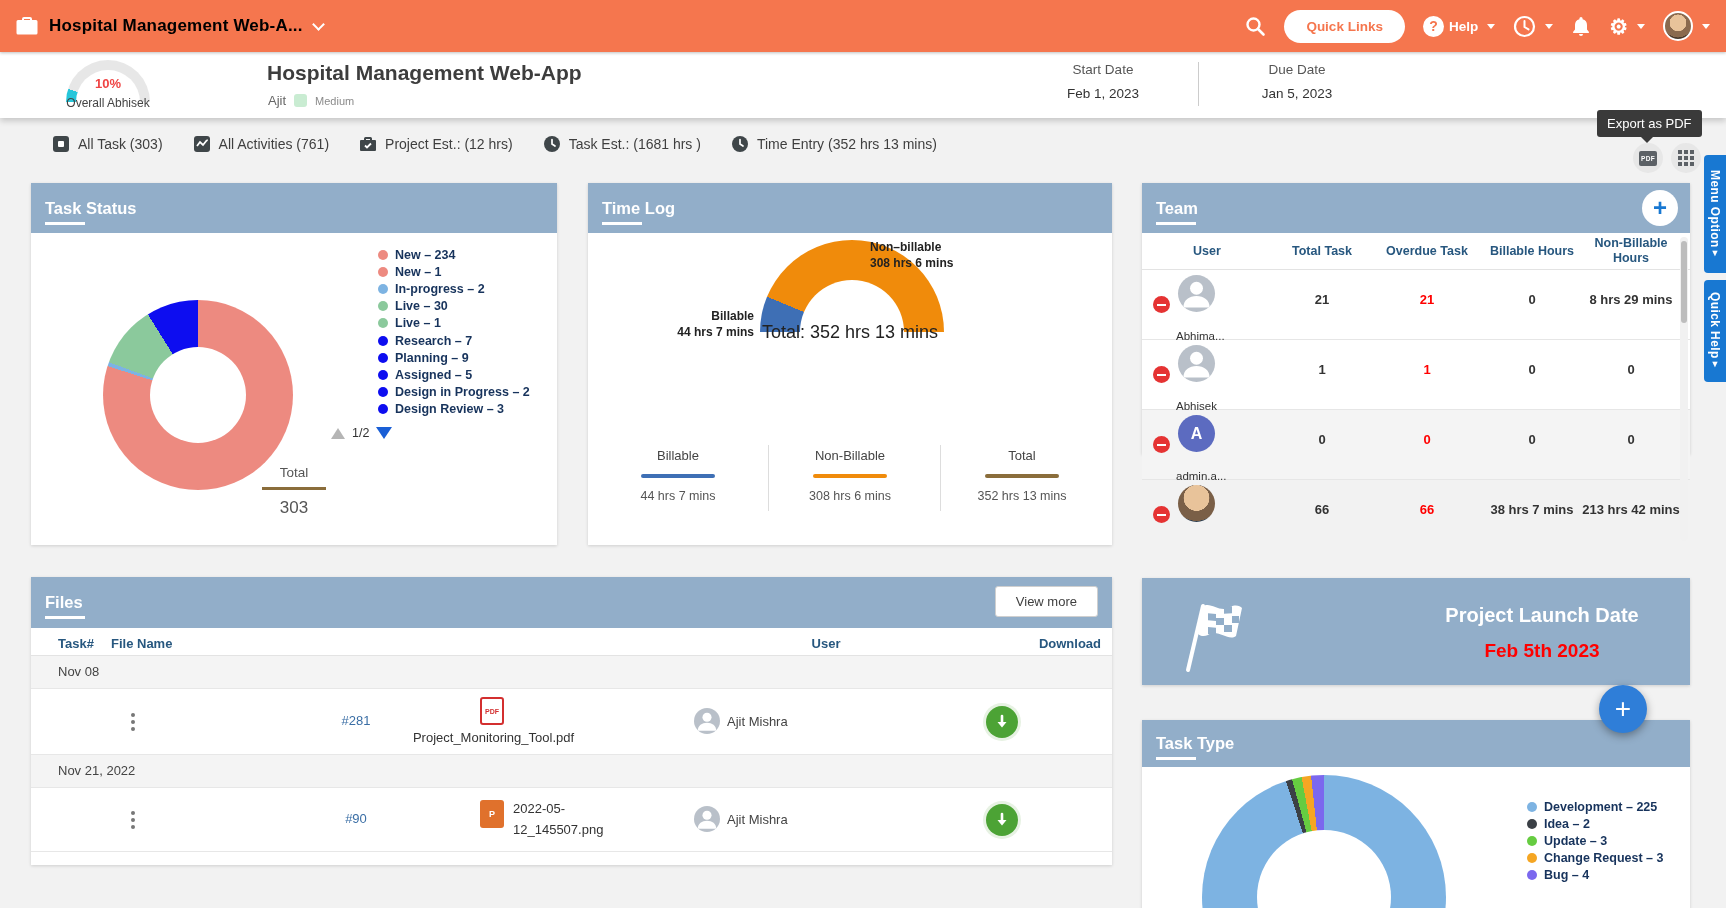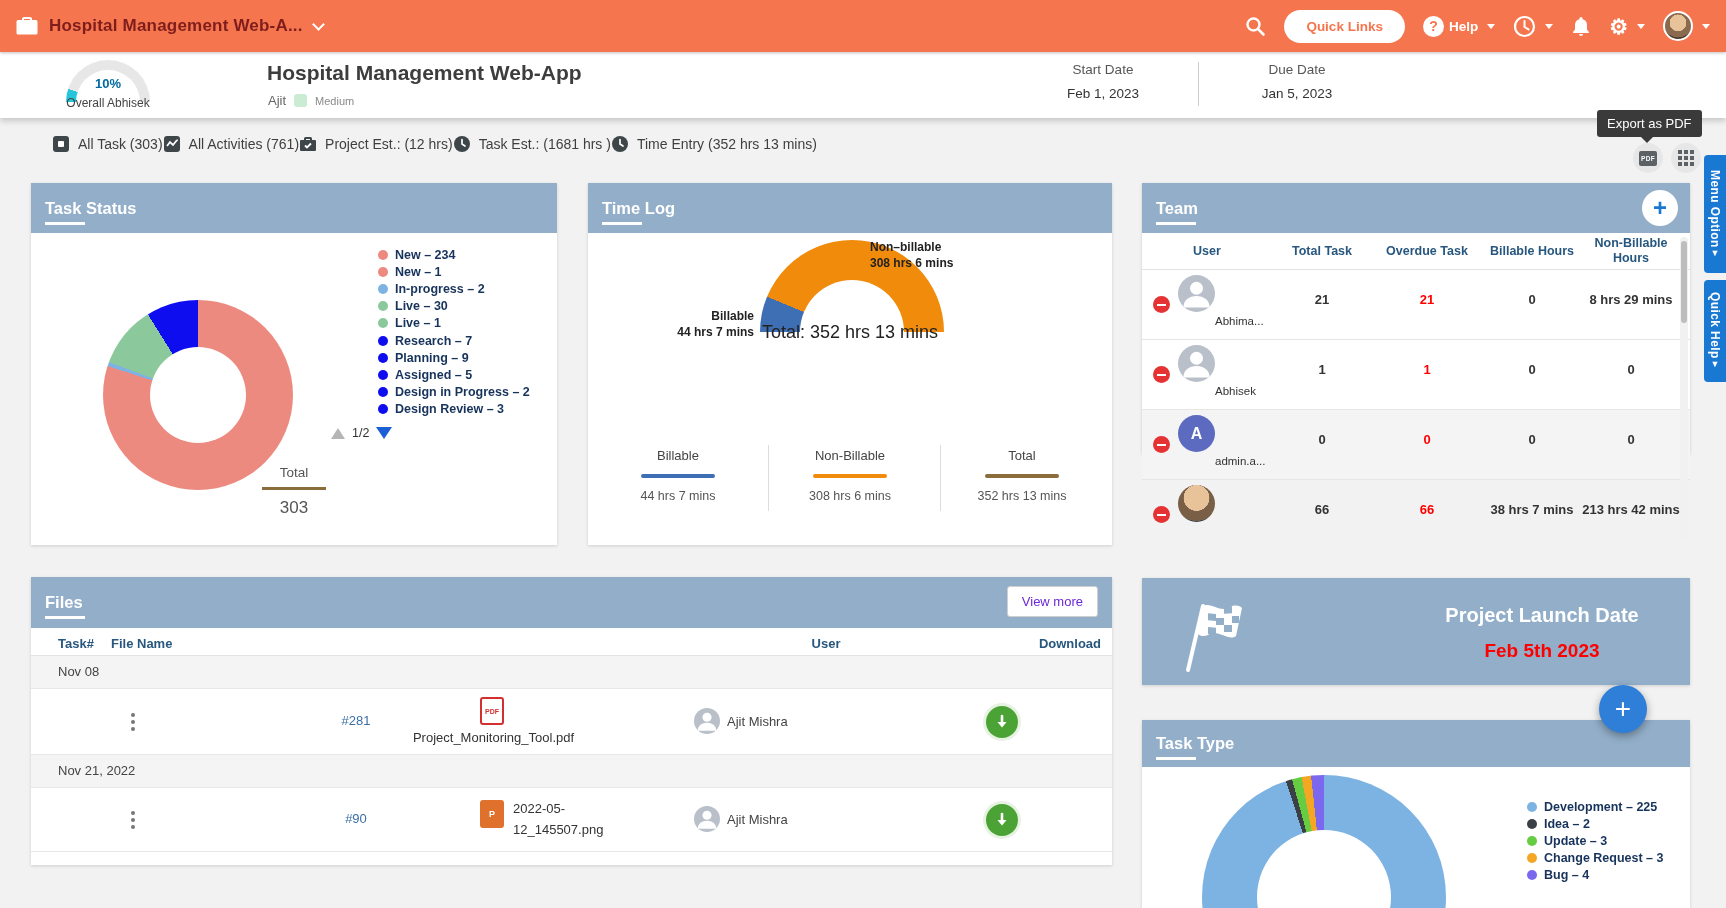--- a/index.html
+++ b/index.html
@@ -3,48 +3,48 @@
 <meta charset="utf-8">
 <style>
   *{box-sizing:border-box;margin:0;padding:0;font-family:"Liberation Sans",sans-serif;}
   html,body{background:#e9e9e9;}
   .page{position:relative;width:1726px;height:908px;background:#f2f2f2;overflow:hidden;}
   .abs{position:absolute;}
 
   
   .topbar{position:absolute;left:0;top:0;width:1726px;height:52px;background:#f5764e;display:flex;align-items:center;justify-content:space-between;padding:0 16px;z-index:30;box-shadow:0 1px 3px rgba(0,0,0,.25);}
   .tb-left{display:flex;align-items:center;gap:11px;}
-  .tb-title{color:#7f1d1d;font-size:17px;font-weight:bold;letter-spacing:.2px;}
+  .tb-title{color:#000000;font-size:17px;font-weight:bold;letter-spacing:.2px;}
   .chev{width:9px;height:9px;border-right:2.5px solid #fff;border-bottom:2.5px solid #fff;transform:rotate(45deg);margin-top:-4px;}
   .tb-right{display:flex;align-items:center;gap:18px;}
   .caret{width:0;height:0;border-left:4px solid transparent;border-right:4px solid transparent;border-top:5px solid #fff;display:inline-block;margin-left:4px;}
   .quick-links{background:#fff;color:#f5764e;border:none;border-radius:17px;padding:9px 22px;font-size:13.5px;font-weight:bold;cursor:pointer;}
   .help-wrap,.icon-wrap{display:flex;align-items:center;color:#fff;font-size:13.5px;font-weight:bold;gap:5px;}
   .help-circle{width:21px;height:21px;border-radius:50%;background:#fff;color:#f5764e;font-weight:bold;font-size:14px;display:flex;align-items:center;justify-content:center;}
   .gear-glyph{font-size:21px;color:#fff;line-height:1;}
   .av{width:30px;height:30px;border-radius:50%;background:radial-gradient(circle at 50% 38%,#e8c39a 0 40%,#8a6a4e 41% 70%,#4a3a2c 71%);border:2px solid #fff;}
 
   
   .subheader{position:absolute;left:0;top:52px;width:1726px;height:66px;background:#fff;z-index:20;box-shadow:0 3px 6px rgba(0,0,0,.18);}
   .pg-gauge-wrap{position:absolute;left:66px;top:8px;width:84px;height:42px;overflow:hidden;}
   .pg-gauge{position:absolute;left:0;top:0;width:84px;height:84px;border-radius:50%;}
   .pg-hole{position:absolute;left:10px;top:10px;width:64px;height:64px;border-radius:50%;background:#fff;}
-  .pg-pct{position:absolute;left:66px;top:24px;width:84px;text-align:center;font-size:13px;font-weight:bold;color:#0369a1;}
+  .pg-pct{position:absolute;left:66px;top:24px;width:84px;text-align:center;font-size:13px;font-weight:bold;color:#ef4444;}
   .pg-label{position:absolute;left:52px;top:44px;width:112px;text-align:center;font-size:12px;color:#444;}
   .proj-title{position:absolute;left:267px;top:9px;font-size:21px;font-weight:bold;color:#3d3d3d;}
   .owner-row{position:absolute;left:268px;top:41px;display:flex;align-items:center;gap:8px;font-size:13px;color:#666;}
   .prio-chip{width:13px;height:13px;border-radius:3px;background:#c9ecd2;display:inline-block;}
   .prio-label{font-size:11px;color:#8a8a8a;}
   .date-block{position:absolute;top:10px;width:150px;text-align:center;}
   .date-block .dl{font-size:13.5px;color:#555;}
   .date-block .dv{font-size:13.5px;color:#333;margin-top:9px;}
   .date-divider{position:absolute;left:1198px;top:10px;width:1px;height:44px;background:#ccc;}
 
   
-  .toolbar{position:absolute;left:52px;top:135px;display:flex;align-items:center;z-index:5;}
+  .toolbar{position:absolute;left:52px;top:135px;display:flex;align-items:center;gap:30px;z-index:5;}
   .tool-item{display:flex;align-items:center;gap:8px;font-size:14px;color:#3f3f3f;cursor:pointer;}
   .tooltip{position:absolute;left:1597px;top:110px;background:#3a3a3a;color:#fff;font-size:13px;padding:6px 10px;border-radius:3px;z-index:25;}
   .tooltip::after{content:"";position:absolute;left:44px;top:100%;border:6px solid transparent;border-top-color:#3a3a3a;}
   .round-icon{position:absolute;width:30px;height:30px;border-radius:50%;background:#e7e7e7;display:flex;align-items:center;justify-content:center;cursor:pointer;z-index:5;}
   .pdf-glyph{background:#5c6166;color:#fff;font-size:6.5px;font-weight:bold;padding:4px 2px;border-radius:2px;letter-spacing:.3px;}
   .grid-glyph{display:grid;grid-template-columns:repeat(3,4px);grid-template-rows:repeat(3,4px);gap:2px;}
   .grid-glyph i{background:#5c6166;}
 
   
   .side-tab{position:absolute;left:1704px;width:22px;background:#1878d2;color:#fff;font-size:12px;font-weight:bold;writing-mode:vertical-rl;display:flex;align-items:center;justify-content:center;border-radius:4px 0 0 4px;letter-spacing:.4px;cursor:pointer;z-index:15;}
@@ -90,26 +90,26 @@
   .t-hcell{text-align:center;font-size:12.5px;font-weight:bold;color:#27577f;line-height:1.2;padding:0 4px;}
   .t-row{height:70px;border-bottom:1px solid #e6e6e6;position:relative;}
   .t-cell{text-align:center;font-size:13px;font-weight:bold;color:#333;padding-top:22px;}
   .t-cell.red{color:#f00;}
   .t-user{position:relative;}
   .minus-ic{position:absolute;left:11px;top:26px;width:17px;height:17px;border-radius:50%;background:#e53333;cursor:pointer;}
   .minus-ic::after{content:"";position:absolute;left:4px;top:7.5px;width:9px;height:2.5px;background:#fff;}
   .t-avatar{position:absolute;left:36px;top:5px;width:37px;height:37px;border-radius:50%;background:#b9c0c9;overflow:hidden;}
   .t-avatar.letter{background:#5c6bc0;color:#fff;font-size:16px;font-weight:bold;display:flex;align-items:center;justify-content:center;}
   .t-avatar.photo{background:radial-gradient(circle at 50% 35%,#e8c39a 0 42%,#7a5f47 43% 75%,#31404f 76%);}
-  .t-name{position:absolute;left:34px;top:45px;font-size:11.5px;color:#333;white-space:nowrap;margin-left:39px;}
+  .t-name{position:absolute;left:34px;top:60px;font-size:11.5px;color:#333;white-space:nowrap;}
   .t-scroll{position:absolute;right:2px;top:4px;width:8px;height:304px;background:#f1f1f1;border-radius:4px;}
   .t-thumb{position:absolute;left:1px;top:4px;width:6px;height:82px;background:#bdbdbd;border-radius:3px;}
 
   
-  .viewmore{position:absolute;right:14px;top:9px;background:#fff;border:1px solid #cfcfcf;border-radius:3px;color:#6d28d9;font-size:13px;padding:7px 14px;cursor:pointer;}
+  .viewmore{position:absolute;right:14px;top:9px;background:#fff;border:1px solid #cfcfcf;border-radius:3px;color:#404040;font-size:13px;padding:7px 20px;cursor:pointer;}
   .f-hdr{position:relative;height:28px;border-bottom:1px solid #e3e3e3;}
   .f-hcell{position:absolute;top:8px;font-size:13px;font-weight:bold;color:#27577f;}
   .f-band{position:relative;height:33px;background:#f4f4f4;border-bottom:1px solid #e7e7e7;}
   .f-band span{position:absolute;left:27px;top:8px;font-size:13px;color:#444;}
   .f-row{position:relative;border-bottom:1px solid #e7e7e7;background:#fff;}
   .kebab{position:absolute;left:100px;display:flex;flex-direction:column;gap:3px;cursor:pointer;}
   .kebab i{width:4px;height:4px;border-radius:50%;background:#777;}
   .f-task{position:absolute;font-size:13px;color:#3a6ea5;cursor:pointer;}
   .file-ic{position:absolute;width:24px;height:28px;border-radius:3px;display:flex;align-items:center;justify-content:center;font-size:9px;font-weight:bold;color:#fff;}
   .file-ic.pdf{background:#fff;border:2px solid #d32f2f;color:#d32f2f;font-size:7px;}

